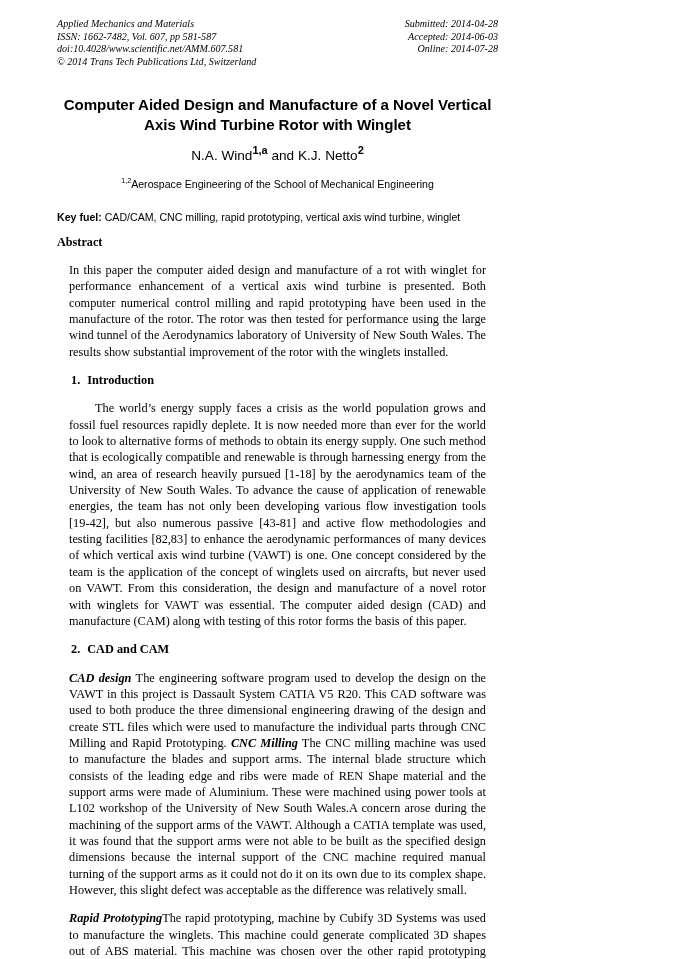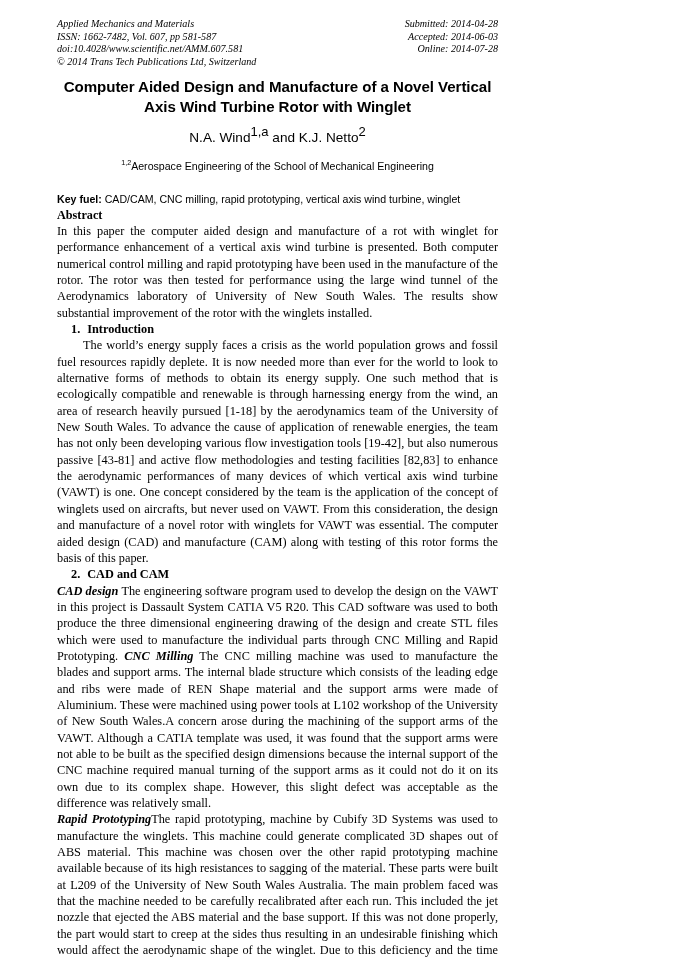--- a/index.html
+++ b/index.html
@@ -32,40 +32,41 @@
     font-style: italic;
     font-size: 10.1px;
     line-height: 12.6px;
   }
   .masthead-left { text-align: left; }
   .masthead-right { text-align: right; white-space: nowrap; margin-left: 12px; }
   .masthead div { white-space: nowrap; }
 
   
   .title {
-    margin-top: 9px;
+    margin-top: 27px;
     text-align: center;
     font-family: "Liberation Sans", "DejaVu Sans", sans-serif;
     font-weight: bold;
     font-size: 15.1px;
     line-height: 19.5px;
     letter-spacing: -0.05px;
   }
 
   .authors {
     margin-top: 13px;
     text-align: center;
     font-family: "Liberation Sans", "DejaVu Sans", sans-serif;
     font-size: 13.6px;
     line-height: 17px;
   }
   .authors sup {
-    font-size: 13px;
+    font-size: 11px;
     vertical-align: super;
     line-height: 0;
+    font-weight: bold;
   }
 
   .affiliation {
     margin-top: 13px;
     text-align: center;
     font-family: "Liberation Sans", "DejaVu Sans", sans-serif;
     font-size: 10.6px;
     line-height: 14.6px;
   }
   .affiliation sup {
@@ -78,21 +79,21 @@
   .keywords {
     margin-top: 18px;
     font-family: "Liberation Sans", "DejaVu Sans", sans-serif;
     font-size: 10.6px;
     line-height: 14px;
   }
   .keywords .kw-label { font-weight: bold; }
 
   
   .abstract-heading {
-    margin-top: 2px;
+    margin-top: 11px;
     font-family: "Liberation Serif", "DejaVu Serif", serif;
     font-weight: bold;
     font-size: 12.2px;
     line-height: 15px;
   }
 
   .body-text {
     font-family: "Liberation Serif", "DejaVu Serif", serif;
     font-size: 12.3px;
     line-height: 16.35px;
@@ -109,21 +110,21 @@
     line-height: 16.35px;
     padding-left: 14px;
   }
   .section-heading .num { margin-right: 7px; }
 
   .runin {
     font-weight: bold;
     font-style: italic;
   }
 
-  .para { margin: 0; }
+  .para { margin: 12px; }
   .para.indent { text-indent: 26px; }
 </style>
 </head>
 <body>
 
 <div class="page">
 
   <div class="masthead">
     <div class="masthead-left">
       <div>Applied Mechanics and Materials</div>

